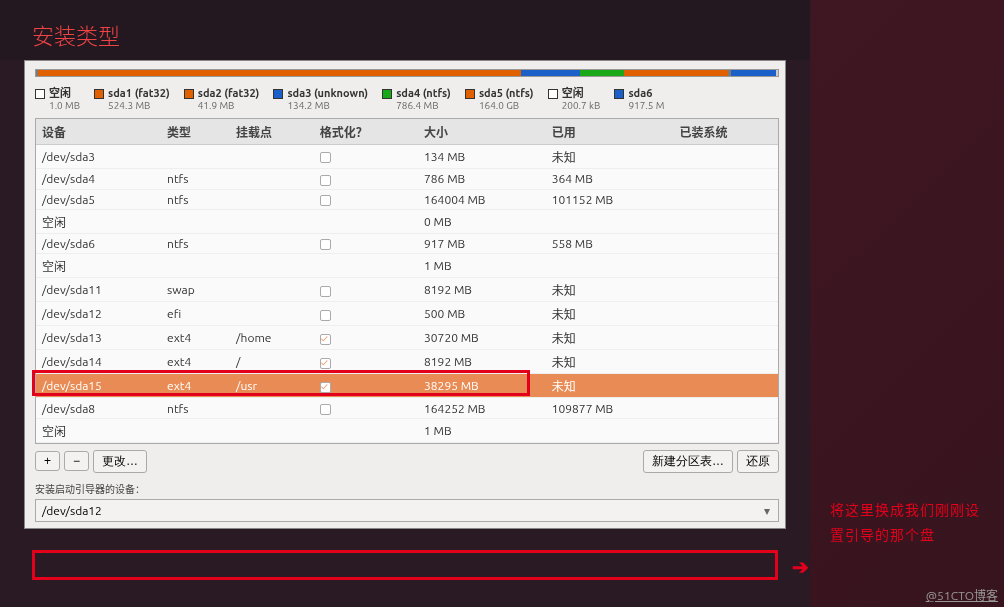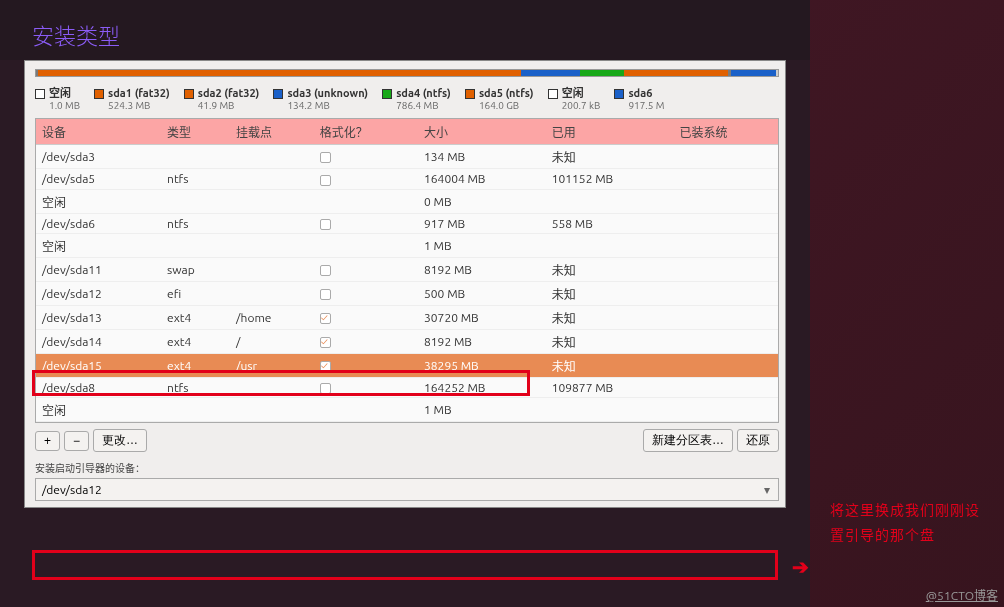--- a/index.html
+++ b/index.html
@@ -1,32 +1,32 @@
 <!DOCTYPE html>
 <html><head>
   <meta charset="utf-8">
   <style>
     * { box-sizing: border-box; margin: 0; padding: 0; }
     body { font-family: "Ubuntu", "Noto Sans CJK SC", sans-serif; background: #f0f0f0; width: 1004px; height: 607px; overflow: hidden; position: relative; }
     .outer-photo { position: absolute; inset: 0; background: linear-gradient(135deg, #4a1a2a 0%, #3a1520 100%); filter: brightness(0.95); }
     .screen { position: absolute; left: 0; top: 0; width: 810px; height: 607px; background: #2a1a24; overflow: hidden; }
     .dark-header { background: #241820; padding: 18px 32px 10px; }
-    .page-title { color: #8b5cf6; font-size: 22px; font-weight: 300; }
+    .page-title { color: #ef4444; font-size: 22px; font-weight: 300; }
     .panel { background: #f0eeed; margin: 0 24px 8px 24px; border: 1px solid #888; padding: 8px 6px 6px 10px; position: relative; }
     .usage-bar { height: 8px; display: flex; margin-bottom: 6px; border: 1px solid #999; background: #ccc; }
     .usage-seg { height: 100%; }
     .legend-row { display: flex; gap: 14px; padding: 4px 0 6px; overflow: hidden; white-space: nowrap; }
     .legend-item { display: flex; align-items: flex-start; gap: 4px; font-size: 11px; }
     .legend-sw { width: 10px; height: 10px; border: 1px solid #333; margin-top: 2px; flex-shrink: 0; }
     .legend-txt { line-height: 1.2; }
     .legend-name { color: #333; font-weight: bold; }
     .legend-size { color: #666; font-size: 10px; }
     .table-container { border: 1px solid #aaa; max-height: 340px; overflow-y: auto; background: #fafafa; }
     table { width: 100%; border-collapse: collapse; font-size: 12px; }
-    thead th { background: #fca5a5; color: #444; font-weight: normal; text-align: left; padding: 4px 6px; border-bottom: 1px solid #ccc; position: sticky; top: 0; }
+    thead th { background: #e5e5e5; color: #444; font-weight: bold; text-align: left; padding: 4px 6px; border-bottom: 1px solid #ccc; position: sticky; top: 0; }
     tbody td { padding: 3px 6px; color: #333; border-bottom: 1px solid #eee; }
     tbody tr.selected { background: #e88b54; color: #fff; border-radius: 12px; }
     tbody tr.selected td { color: #fff; }
     .cb { width: 11px; height: 11px; border: 1px solid #aaa; display: inline-block; vertical-align: middle; background: #fff; border-radius: 2px; position: relative; }
     .cb.checked::after { content: "✓"; position: absolute; top: -2px; left: 0; font-size: 10px; color: #e88b54; }
     .btn-row { display: flex; align-items: center; padding: 6px 0 2px; gap: 4px; }
     .tiny-btn { border: 1px solid #aaa; background: #f4f2f0; padding: 2px 8px; font-size: 12px; border-radius: 3px; cursor: pointer; }
     .spacer { flex: 1; }
     .boot-label { font-size: 10px; color: #444; margin: 6px 0 3px; }
     .boot-select { width: 100%; border: 1px solid #aaa; background: #f4f2f0; padding: 4px 6px; font-size: 12px; position: relative; }
@@ -135,20 +135,29 @@
             <tr>
               <td>/dev/sda3</td>
               <td></td>
               <td></td>
               <td><span class="cb"></span></td>
               <td>134 MB</td>
               <td>未知</td>
               <td></td>
             </tr>
             <tr>
+              <td>/dev/sda4</td>
+              <td>ntfs</td>
+              <td></td>
+              <td><span class="cb"></span></td>
+              <td>786 MB</td>
+              <td>364 MB</td>
+              <td></td>
+            </tr>
+            <tr>
               <td>/dev/sda5</td>
               <td>ntfs</td>
               <td></td>
               <td><span class="cb"></span></td>
               <td>164004 MB</td>
               <td>101152 MB</td>
               <td></td>
             </tr>
             <tr>
               <td>空闲</td>

